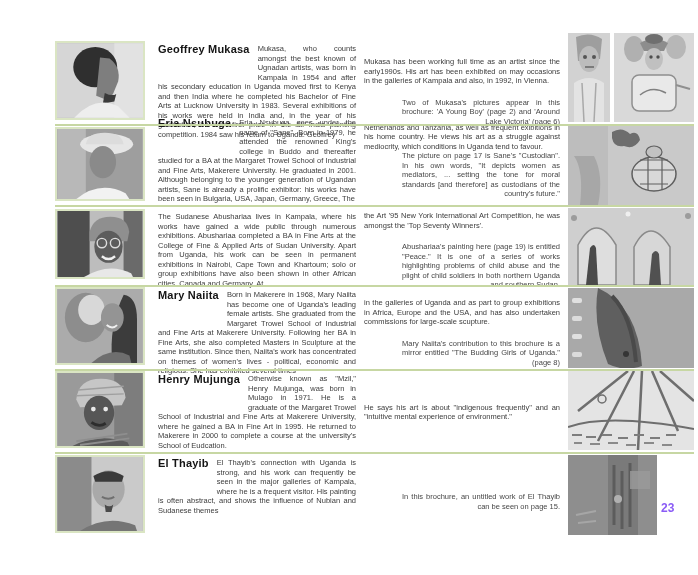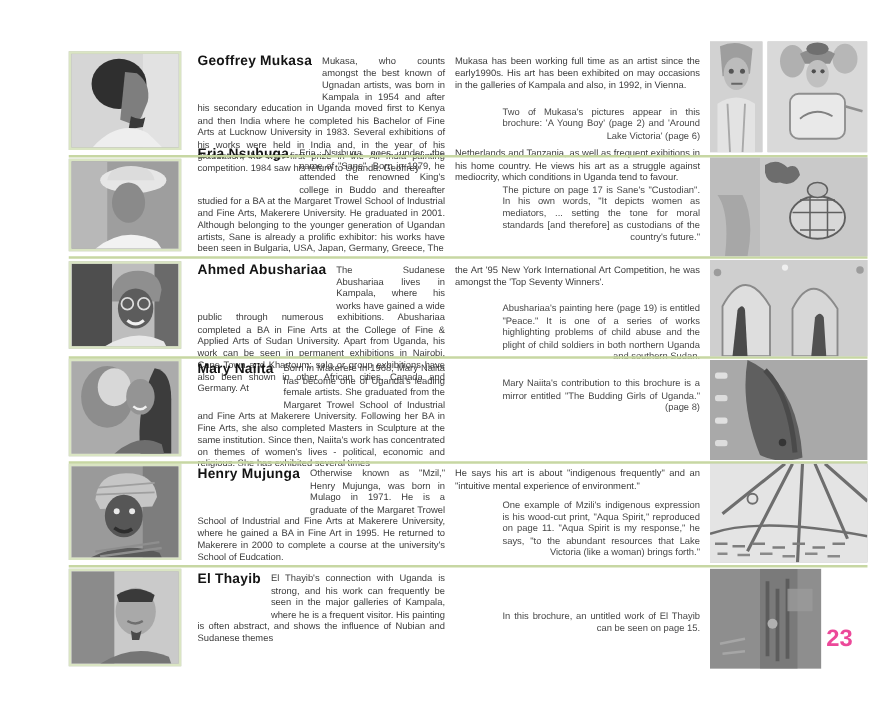--- a/index.html
+++ b/index.html
@@ -8,40 +8,40 @@
     background:#ffffff; font-family:"Liberation Sans", sans-serif; color:#3c3c3c;
   }
   .divider { position:absolute; left:55px; width:639px; height:2px; background:#c7d7a3; }
 
   .photo {
     position:absolute; left:55px; width:90px; box-sizing:border-box;
     border:2px solid #dae5c3; background:#bdbdbd; overflow:hidden;
   }
   .photo svg, .art svg { display:block; width:100%; height:100%; }
 
-  .section { position:absolute; left:158px; width:402px; display:flex; gap:8px; align-items:flex-start; }
+  .section { position:absolute; left:158px; width:402px; display:flex; gap:8px; align-items:center; }
   .col1 { width:198px; }
   .col2 { width:196px; }
   .name {
     float:left; margin:0 8px 2px 0; height:30px; max-width:108px;
     font-size:11px; line-height:11px; font-weight:bold; color:#141414; letter-spacing:.2px;
   }
   .body-text { margin:0; font-size:7.5px; line-height:9.5px; text-align:justify; color:#3c3c3c; }
   .body-text + .body-text { margin-top:5px; }
   .quote {
     margin:12px 0 0 38px; font-size:7.5px; line-height:9.5px; 
     color:#474747; text-align:justify; text-align-last:right;
   }
   .quote.tall { margin-top:30px; }
 
   .artrow { position:absolute; left:568px; width:126px; overflow:hidden; background:#c4c4c4; }
   .artrow.split { display:flex; gap:4px; background:transparent; }
   .artcell { height:100%; overflow:hidden; background:#c4c4c4; }
 
-  .pagenum { position:absolute; left:661px; top:501px; font-size:19px; font-weight:bold; color:#ec4899; }
+  .pagenum { position:absolute; left:661px; top:501px; font-size:12px; font-weight:bold; color:#8b5cf6; }
 </style>
 </head>
 <body>
 
 <div class="photo" style="top:41px;height:79px">
   <svg viewBox="0 0 90 78">
     <rect width="90" height="78" fill="#d6d6d6"></rect>
       <rect x="60" width="30" height="78" fill="#e2e2e2"></rect>
     <ellipse cx="40" cy="25" rx="23" ry="21" fill="#2f2f2f"></ellipse>
     <path d="M55 16 q12 9 9 24 l-5 12 q-3 7 -10 6 l-8 -3 4 -40 z" fill="#7e7e7e"></path>
@@ -126,47 +126,46 @@
     <p class="body-text">Eria Nsubuga goes under the name of "Sane". Born in 1979, he attended the renowned King's college in Buddo and thereafter studied for a BA at the Margaret Trowel School of Industrial and Fine Arts, Makerere University. He graduated in 2001. Although belonging to the younger generation of Ugandan artists, Sane is already a prolific exhibitor: his works have been seen in Bulgaria, USA, Japan, Germany, Greece, The</p>
   </div>
   <div class="col2">
     <p class="body-text">Netherlands and Tanzania, as well as frequent exibitions in his home country. He views his art as a struggle against mediocrity, which conditions in Uganda tend to favour.</p>
     <p class="quote" style="margin-top:0">The picture on page 17 is Sane's "Custodian". In his own words, "It depicts women as mediators, ... setting the tone for moral standards [and therefore] as custodians of the country's future."</p>
   </div>
 </div>
 
 <div class="section" style="top:211px">
   <div class="col1">
-    <h3 class="name">Ahmed Abushariaa</h3>
     <p class="body-text">The Sudanese Abushariaa lives in Kampala, where his works have gained a wide public through numerous exhibitions. Abushariaa completed a BA in Fine Arts at the College of Fine &amp; Applied Arts of Sudan University. Apart from Uganda, his work can be seen in permanent exhibitions in Nairobi, Cape Town and Khartoum; solo or group exhibitions have also been shown in other African cities, Canada and Germany. At</p>
   </div>
   <div class="col2">
     <p class="body-text">the Art '95 New York International Art Competition, he was amongst the 'Top Seventy Winners'.</p>
     <p class="quote">Abushariaa's painting here (page 19) is entitled "Peace." It is one of a series of works highlighting problems of child abuse and the plight of child soldiers in both northern Uganda and southern Sudan.</p>
   </div>
 </div>
 
 <div class="section" style="top:290px">
   <div class="col1">
     <h3 class="name">Mary Naiita</h3>
     <p class="body-text">Born in Makerere in 1968, Mary Naiita has become one of Uganda's leading female artists. She graduated from the Margaret Trowel School of Industrial and Fine Arts at Makerere University. Following her BA in Fine Arts, she also completed Masters in Sculpture at the same institution. Since then, Naiita's work has concentrated on themes of women's lives - political, economic and religious. She has exhibited several times</p>
   </div>
   <div class="col2">
+    <p class="body-text">in the galleries of Uganda and as part to group exhibitions in Africa, Europe and the USA, and has also undertaken commissions for large-scale scupture.</p>
     <p class="quote">Mary Naiita's contribution to this brochure is a mirror entitled "The Budding Girls of Uganda." (page 8)</p>
   </div>
 </div>
 
 <div class="section" style="top:374px">
   <div class="col1">
     <h3 class="name">Henry Mujunga</h3>
     <p class="body-text">Otherwise known as "Mzil," Henry Mujunga, was born in Mulago in 1971. He is a graduate of the Margaret Trowel School of Industrial and Fine Arts at Makerere University, where he gained a BA in Fine Art in 1995. He returned to Makerere in 2000 to complete a course at the university's School of Eudcation.</p>
   </div>
   <div class="col2">
     <p class="body-text">He says his art is about "indigenous frequently" and an "intuitive mental experience of environment."</p>
-    <p class="quote" style="margin-top:6px">One example of Mzili's indigenous expression is his wood-cut print, "Aqua Spirit," reproduced on page 11. "Aqua Spirit is my response," he says, "to the abundant resources that Lake Victoria (like a woman) brings forth."</p>
   </div>
 </div>
 
 <div class="section" style="top:458px">
   <div class="col1">
     <h3 class="name">El Thayib</h3>
     <p class="body-text">El Thayib's connection with Uganda is strong, and his work can frequently be seen in the major galleries of Kampala, where he is a frequent visitor. His painting is often abstract, and shows the influence of Nubian and Sudanese themes</p>
   </div>
   <div class="col2">
     <p class="quote tall">In this brochure, an untitled work of El Thayib can be seen on page 15.</p>

